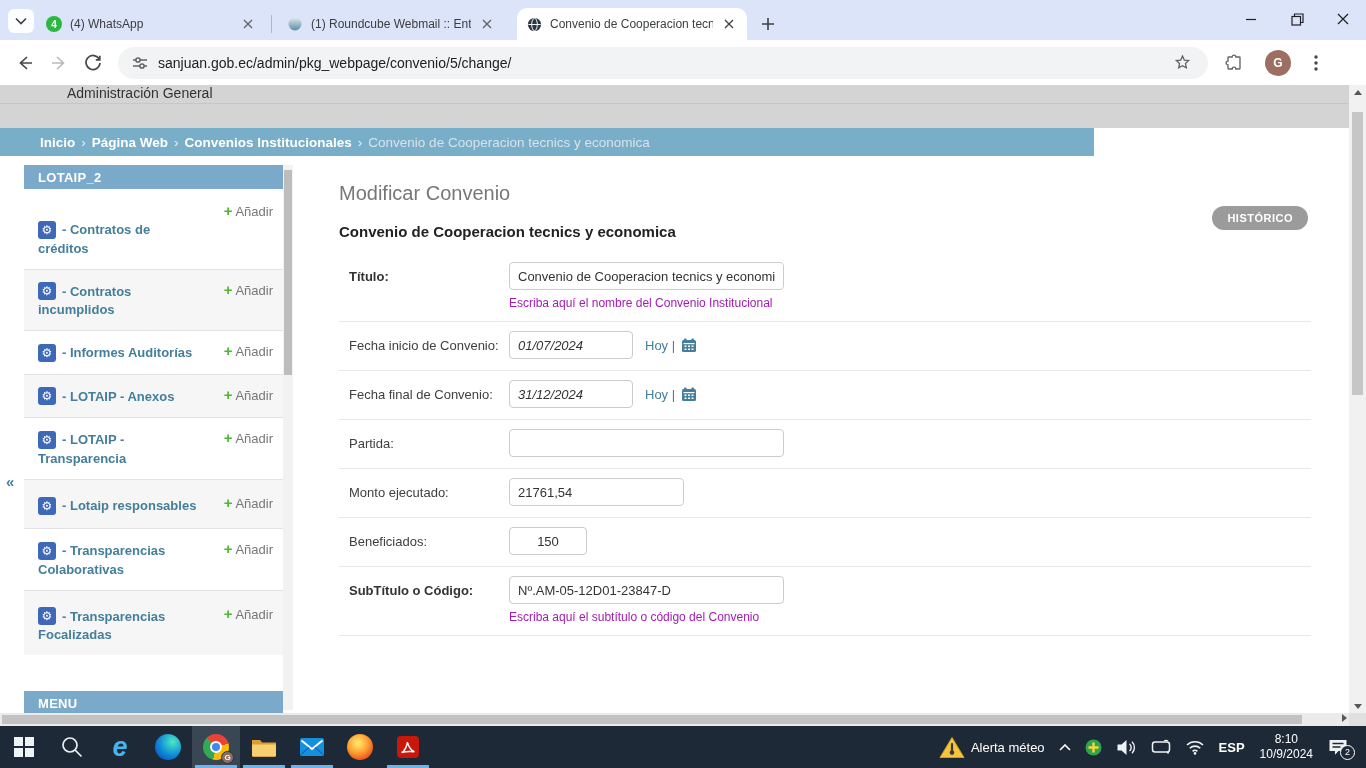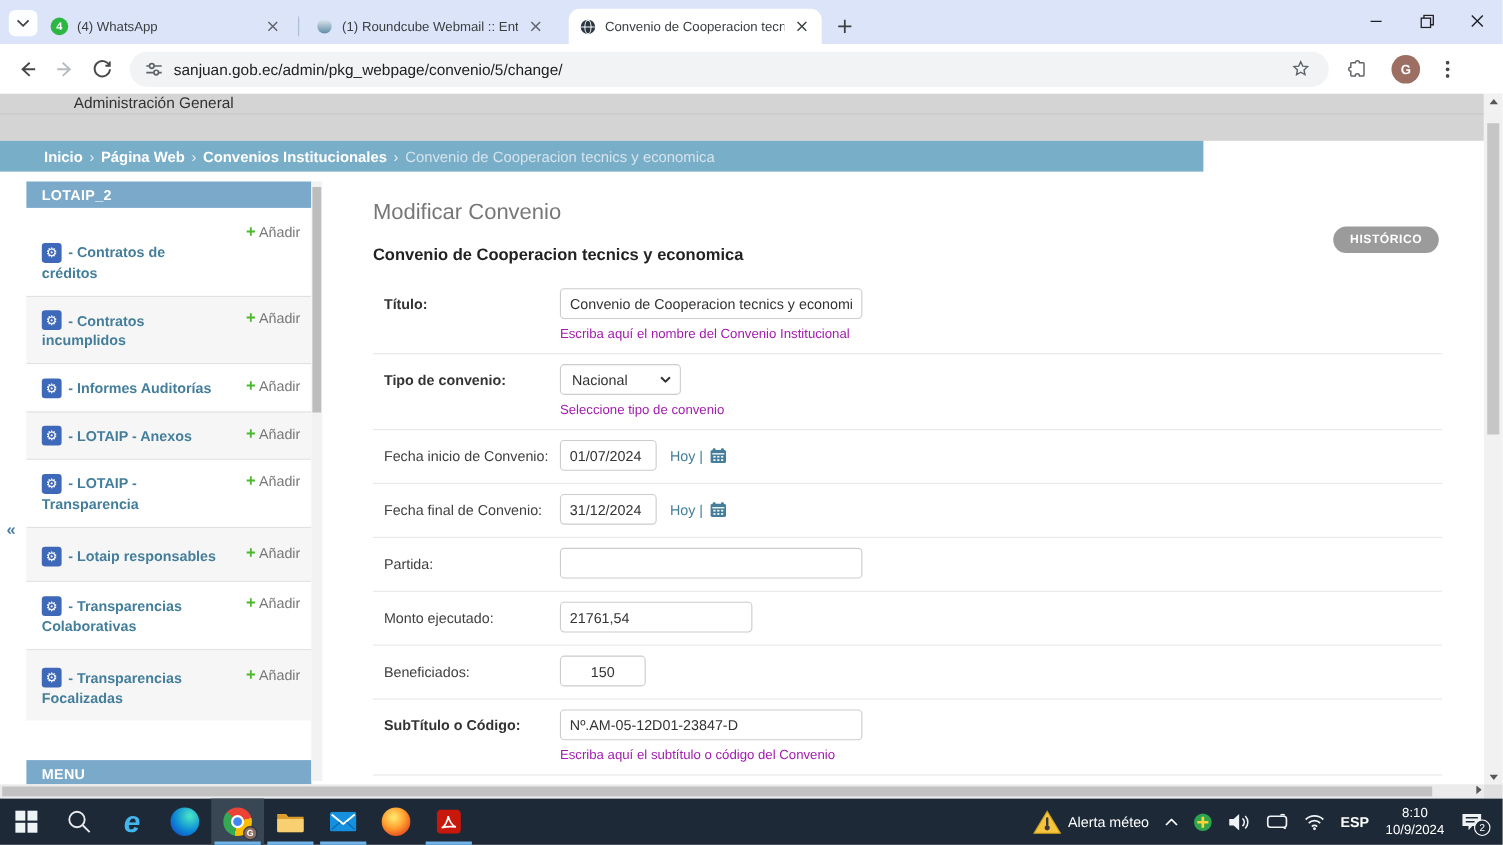--- a/index.html
+++ b/index.html
@@ -64,21 +64,21 @@
   #objtitle { margin-top:18px; font-size:15px; font-weight:bold; color:#222; }
   #histbtn { position:absolute; right:41px; top:121px; background:#9b9b9b; color:#fff; border:none;
     font-size:11px; font-weight:bold; letter-spacing:.5px; border-radius:12px; padding:6px 15px; font-family:inherit; }
   form#convform { margin-top:13px; }
   .frow { display:flex; padding:9px 0 11px 10px; border-bottom:1px solid #e8e8e8; }
   .flabel { width:160px; flex:0 0 160px; font-size:13px; color:#404040; padding-top:7px; }
   .flabel.req { font-weight:bold; color:#333; }
   .fctrl input[type=text] { height:28px; border:1px solid #ccc; border-radius:4px; padding:0 8px;
     font-size:13px; color:#333; font-family:inherit; outline:none; background:#fff; }
   .help { font-size:12px; color:#a21caf; margin-top:6px; }
-  .w-wide { width:275px; } .w-date { width:88px; } .w-monto { width:175px; } .w-benef { width:78px;text-align:center; }
+  .w-wide { width:275px; } .w-date { width:124px;font-style:italic; } .w-monto { width:175px; } .w-benef { width:78px;text-align:center; }
   .selectbox { width:110px; height:28px; border:1px solid #ccc; border-radius:4px; display:inline-flex;
     align-items:center; justify-content:space-between; padding:0 8px 0 10px; font-size:13px; color:#333; background:#fff; }
   .dateline { display:flex; align-items:center; }
   .hoy { color:#447e9b; font-size:13px; margin-left:12px; margin-right:6px; }
 
   
   #vscroll { position:absolute; right:0; top:85px; width:17px; height:628px; background:#f1f1f1; }
   #vscroll .arr { width:17px; height:14px; display:flex; align-items:center; justify-content:center; }
   #vthumb { position:absolute; left:3px; top:27px; width:11px; height:283px; background:#c6c6c6; }
   #vscroll .arr.dn { position:absolute; bottom:0; }
@@ -319,32 +319,20 @@
 
     <form id="convform">
       <div class="frow">
         <div class="flabel req">Título:</div>
         <div class="fctrl">
           <input type="text" class="w-wide" value="Convenio de Cooperacion tecnics y economic" style="">
           <div class="help">Escriba aquí el nombre del Convenio Institucional</div>
         </div>
       </div>
 
-      <div class="frow">
-        <div class="flabel req">Tipo de convenio:</div>
-        <div class="fctrl">
-          <div class="selectbox">
-            <span>Nacional</span>
-            <svg width="10" height="6" viewBox="0 0 10 6">
-                <path d="M1 1 L5 5 L9 1" stroke="#333" stroke-width="1.8" fill="none"></path>
-              </svg>
-          </div>
-          <div class="help">Seleccione tipo de convenio</div>
-        </div>
-      </div>
 
       <div class="frow">
         <div class="flabel">Fecha inicio de Convenio:</div>
         <div class="fctrl dateline">
           <input type="text" class="w-date" value="01/07/2024" style="">
           <span class="hoy">Hoy |</span>
           <svg width="16" height="15" viewBox="0 0 16 15">
             <rect x="1" y="2" width="14" height="12" rx="1.5" fill="#447e9b"></rect>
             <rect x="3" y="0.5" width="2.5" height="3" rx="0.8" fill="#447e9b"></rect>
               <rect x="10.5" y="0.5" width="2.5" height="3" rx="0.8" fill="#447e9b"></rect>

